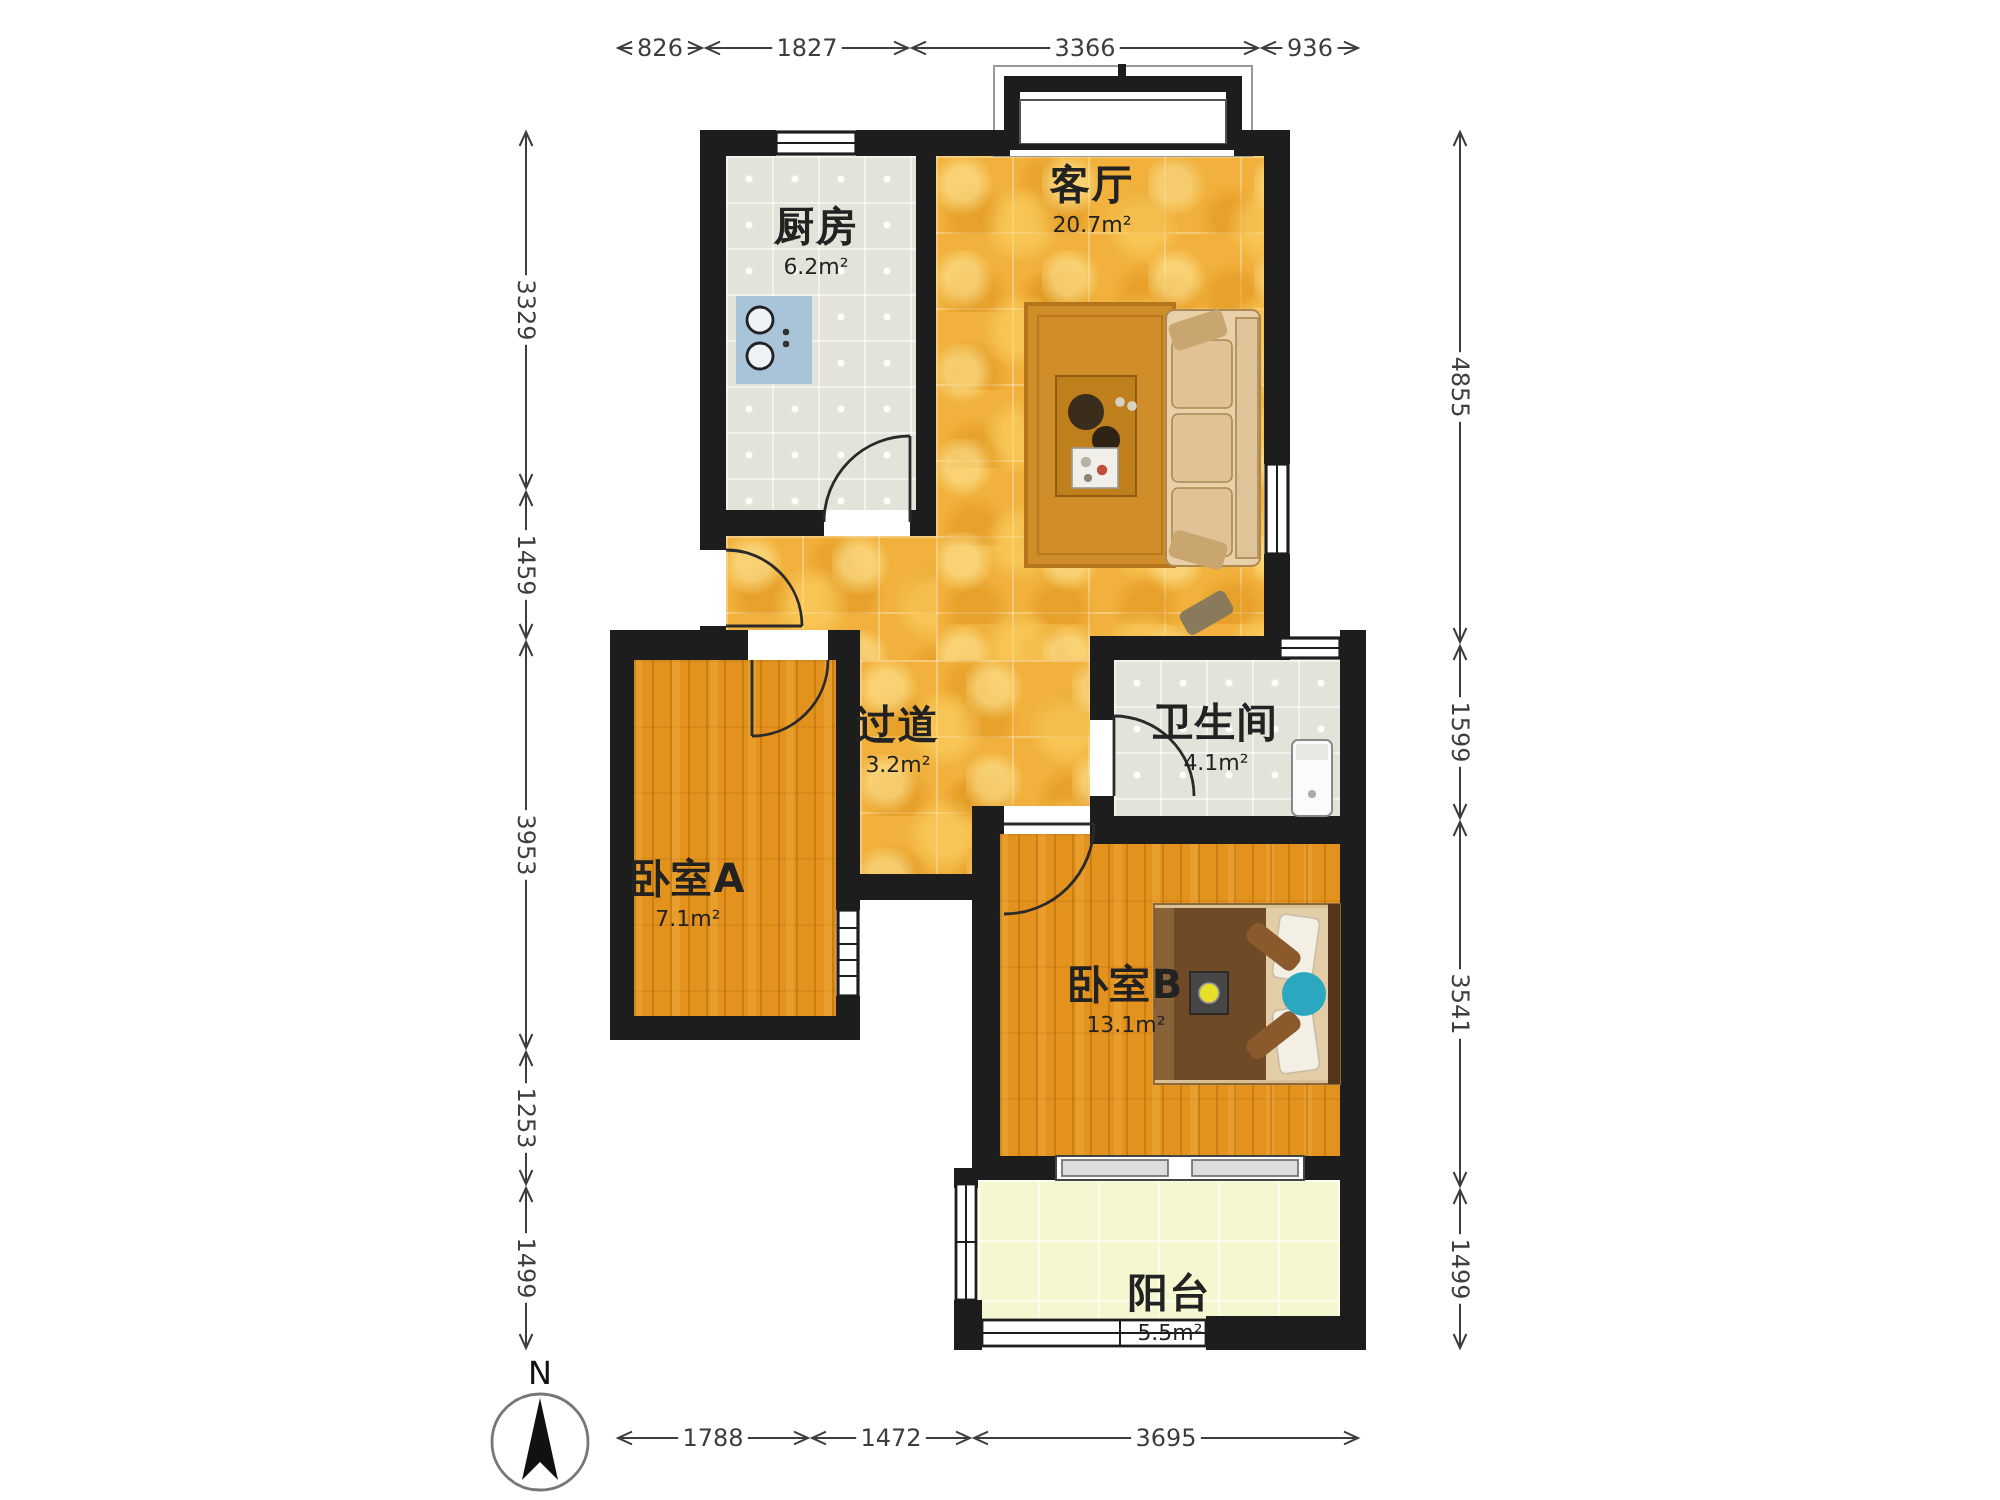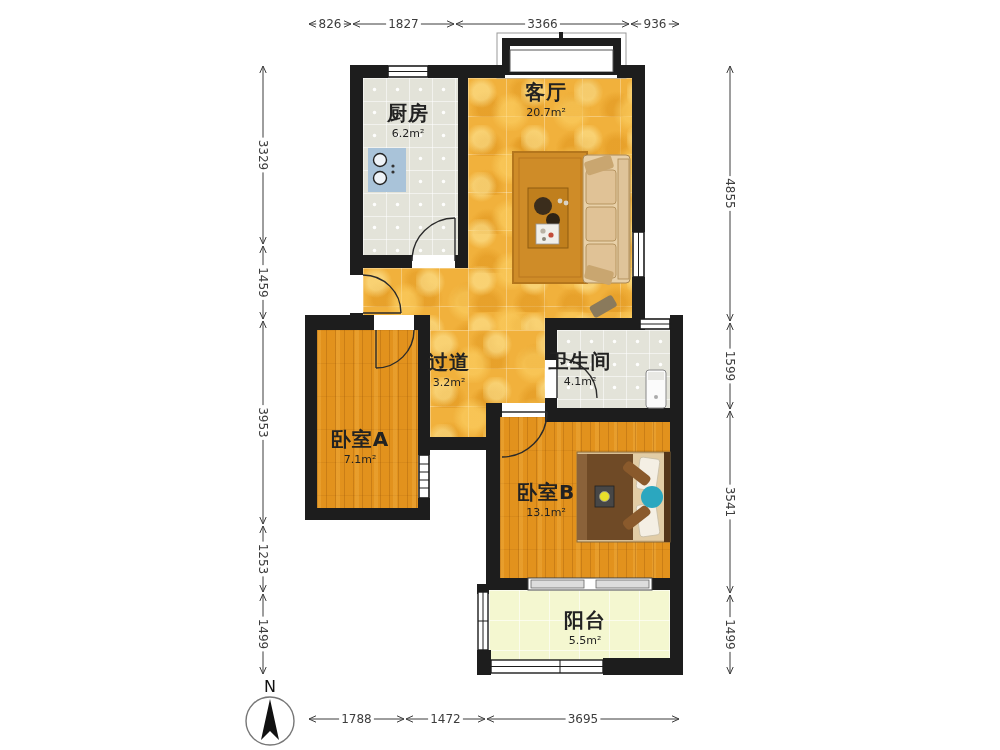--- a/index.html
+++ b/index.html
@@ -357,29 +357,29 @@
     <span class="rarea">6.2m²</span>
   </div>
   <div class="room-label" style="left:546px;top:100px">
     <span class="rname">客厅</span>
     <span class="rarea">20.7m²</span>
   </div>
   <div class="room-label" style="left:449px;top:370px">
     <span class="rname">过道</span>
     <span class="rarea">3.2m²</span>
   </div>
-  <div class="room-label" style="left:580px;top:369px">
+  <div class="room-label" style="left:608px;top:369px">
     <span class="rname">卫生间</span>
     <span class="rarea">4.1m²</span>
   </div>
-  <div class="room-label" style="left:360px;top:447px">
+  <div class="room-label" style="left:344px;top:447px">
     <span class="rname">卧室A</span>
     <span class="rarea">7.1m²</span>
   </div>
-  <div class="room-label" style="left:546px;top:500px">
+  <div class="room-label" style="left:563px;top:500px">
     <span class="rname">卧室B</span>
     <span class="rarea">13.1m²</span>
   </div>
-  <div class="room-label" style="left:585px;top:628px">
+  <div class="room-label" style="left:585px;top:654px">
     <span class="rname">阳台</span>
     <span class="rarea">5.5m²</span>
   </div>
 </div>
 
 </body></html>

